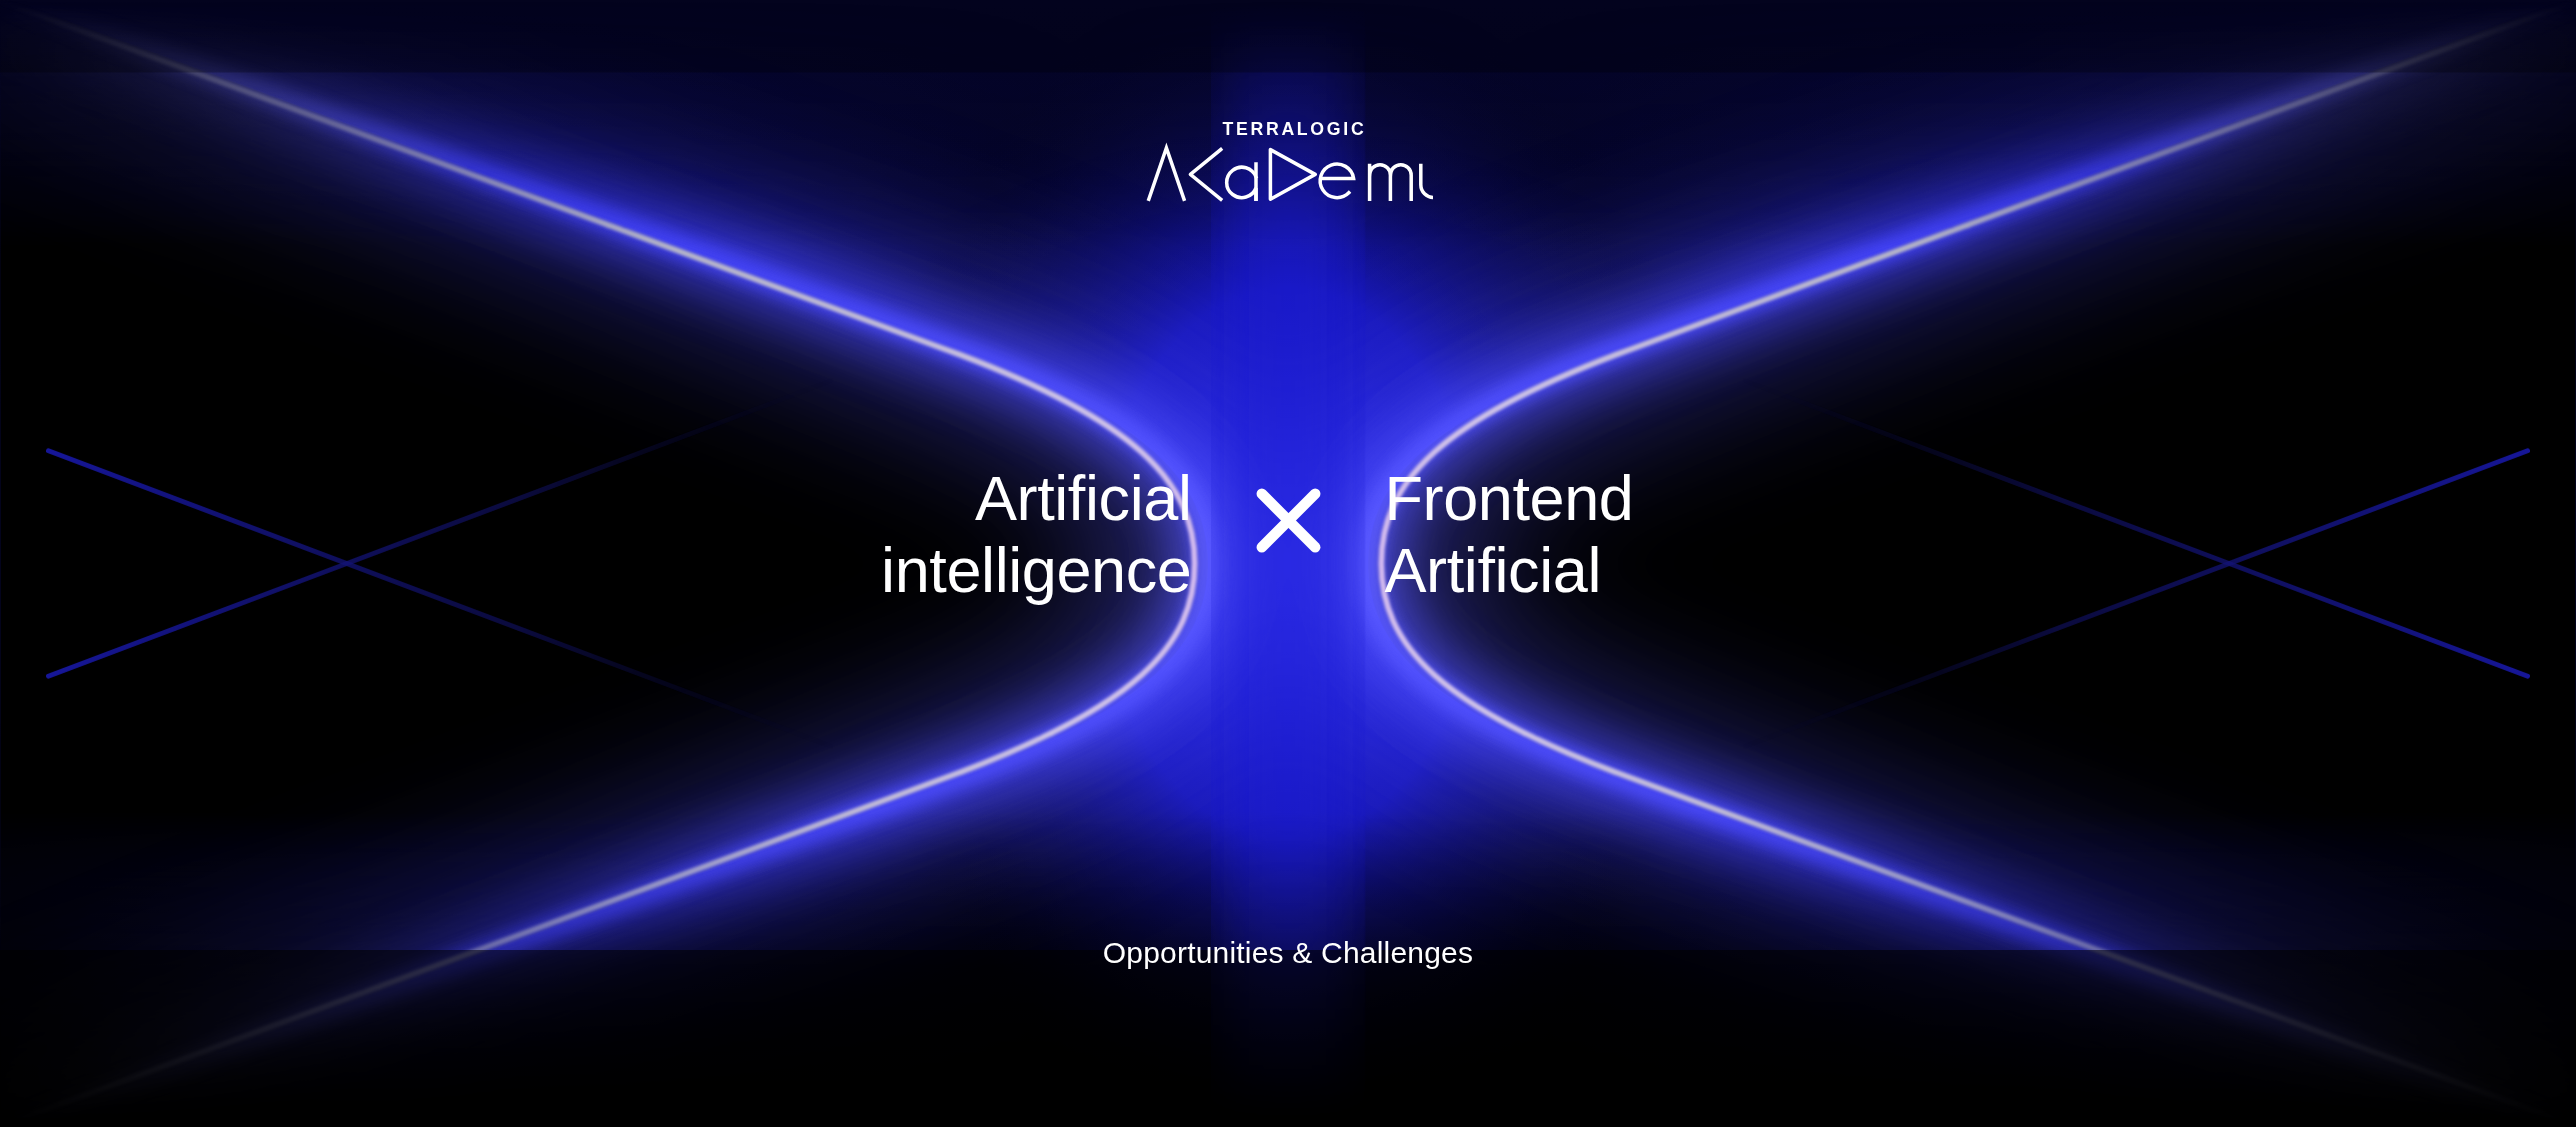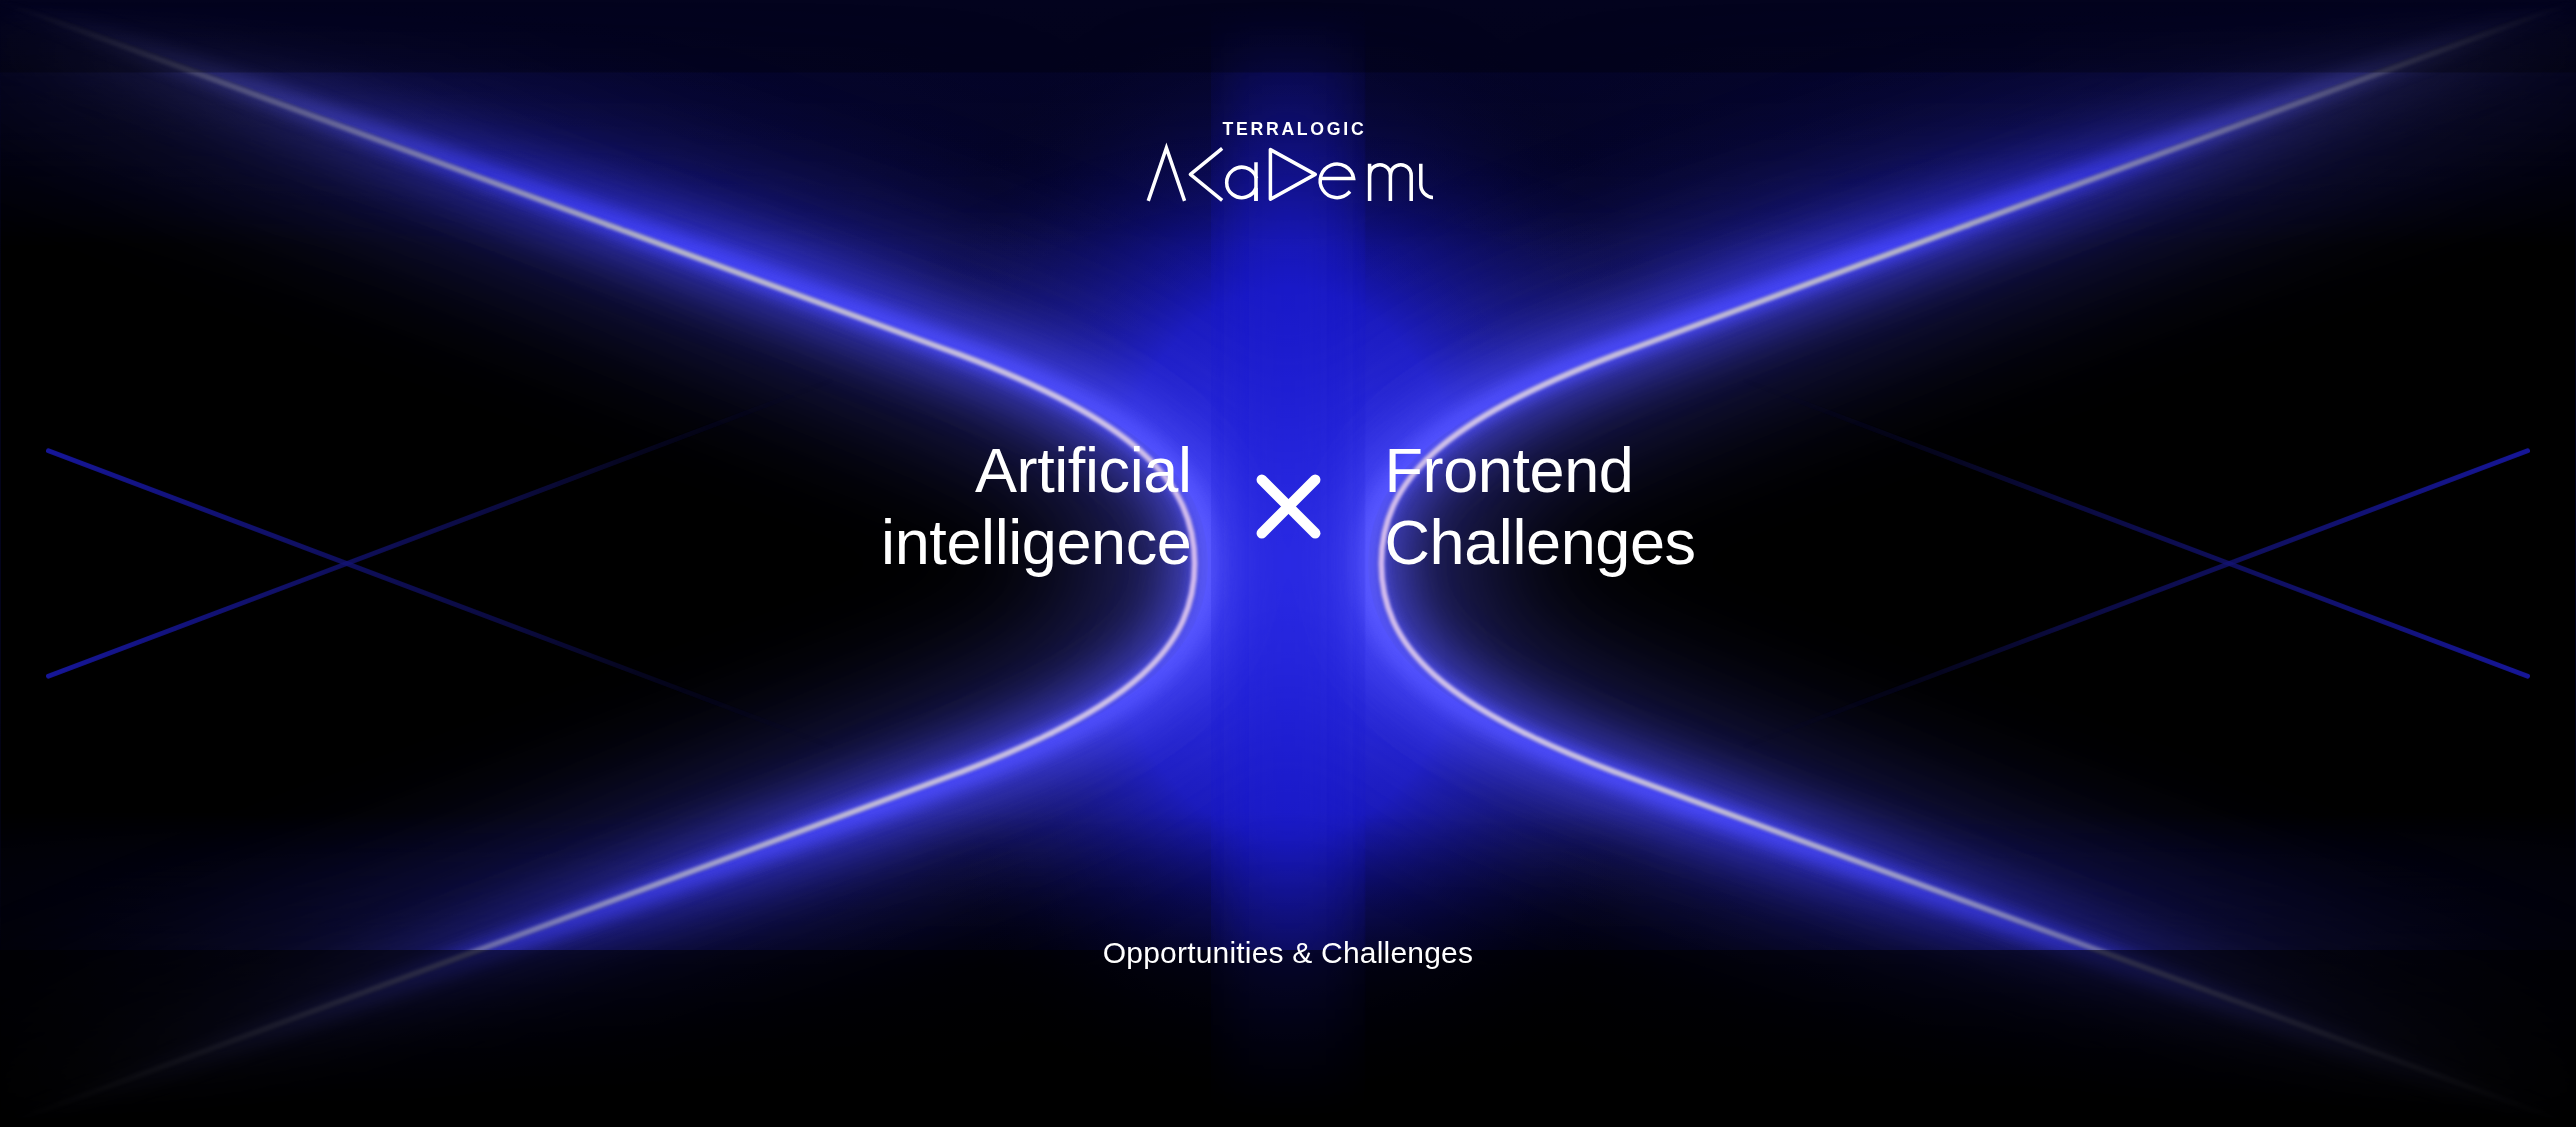--- a/index.html
+++ b/index.html
@@ -61,20 +61,21 @@
     justify-content: center;
   }
   .headline {
     color: #ffffff;
     font-size: 63px;
     font-weight: 500;
     line-height: 1.14;
     letter-spacing: -0.4px;
     width: 660px;
     white-space: pre-line;
+    margin-top: 28px;
   }
   .headline.left  { text-align: right;  padding-right: 48px; }
   .headline.right { text-align: left;   padding-left: 48px;  }
 
   .cross-icon {
     width: 97px;
     height: 97px;
     flex: 0 0 97px;
     display: flex;
     align-items: center;
@@ -297,20 +298,20 @@
       <div class="cross-icon">
         <svg width="89" height="89" viewBox="0 0 110 110">
           <g stroke="#ffffff" stroke-width="13" stroke-linecap="round">
             <line x1="22" y1="22" x2="88" y2="88"></line>
             <line x1="88" y1="22" x2="22" y2="88"></line>
           </g>
         </svg>
       </div>
 
       <div class="headline right">Frontend
-Challenges</div>
+Artificial</div>
     </div>
 
     <div class="subtitle">Opportunities &amp; Challenges</div>
 
   </div>
 </div>
 
 
 </body></html>

